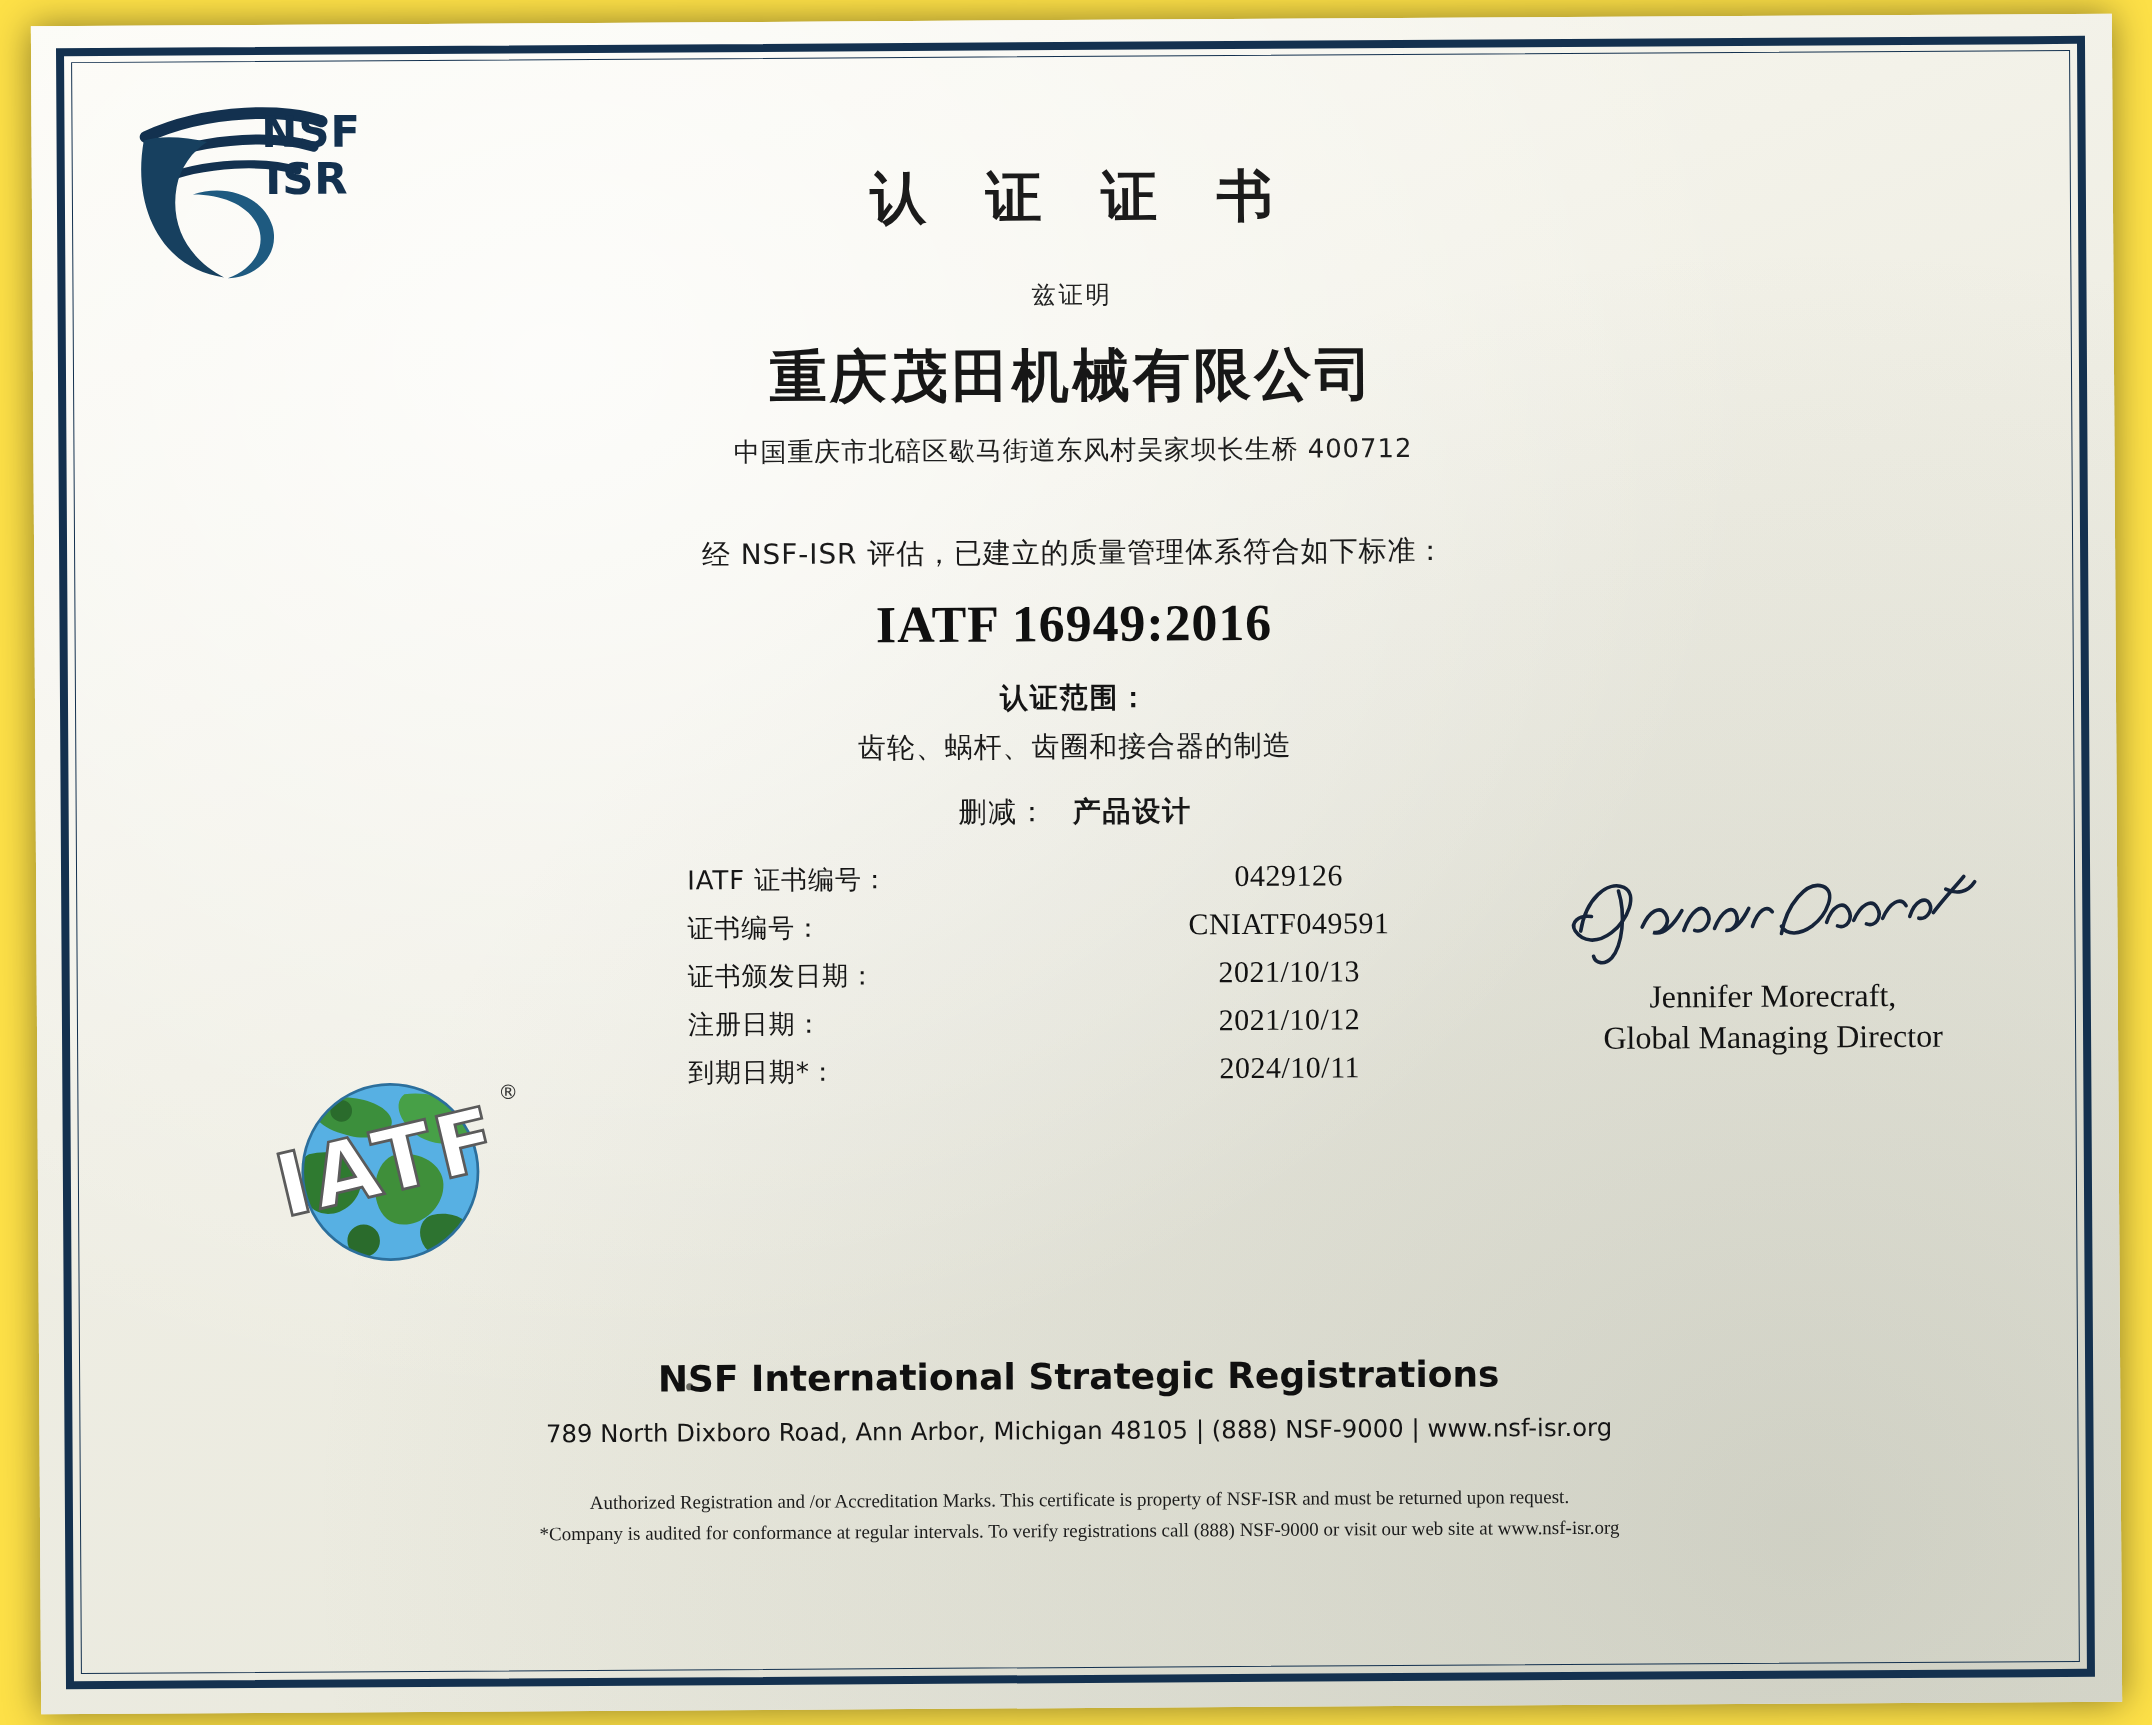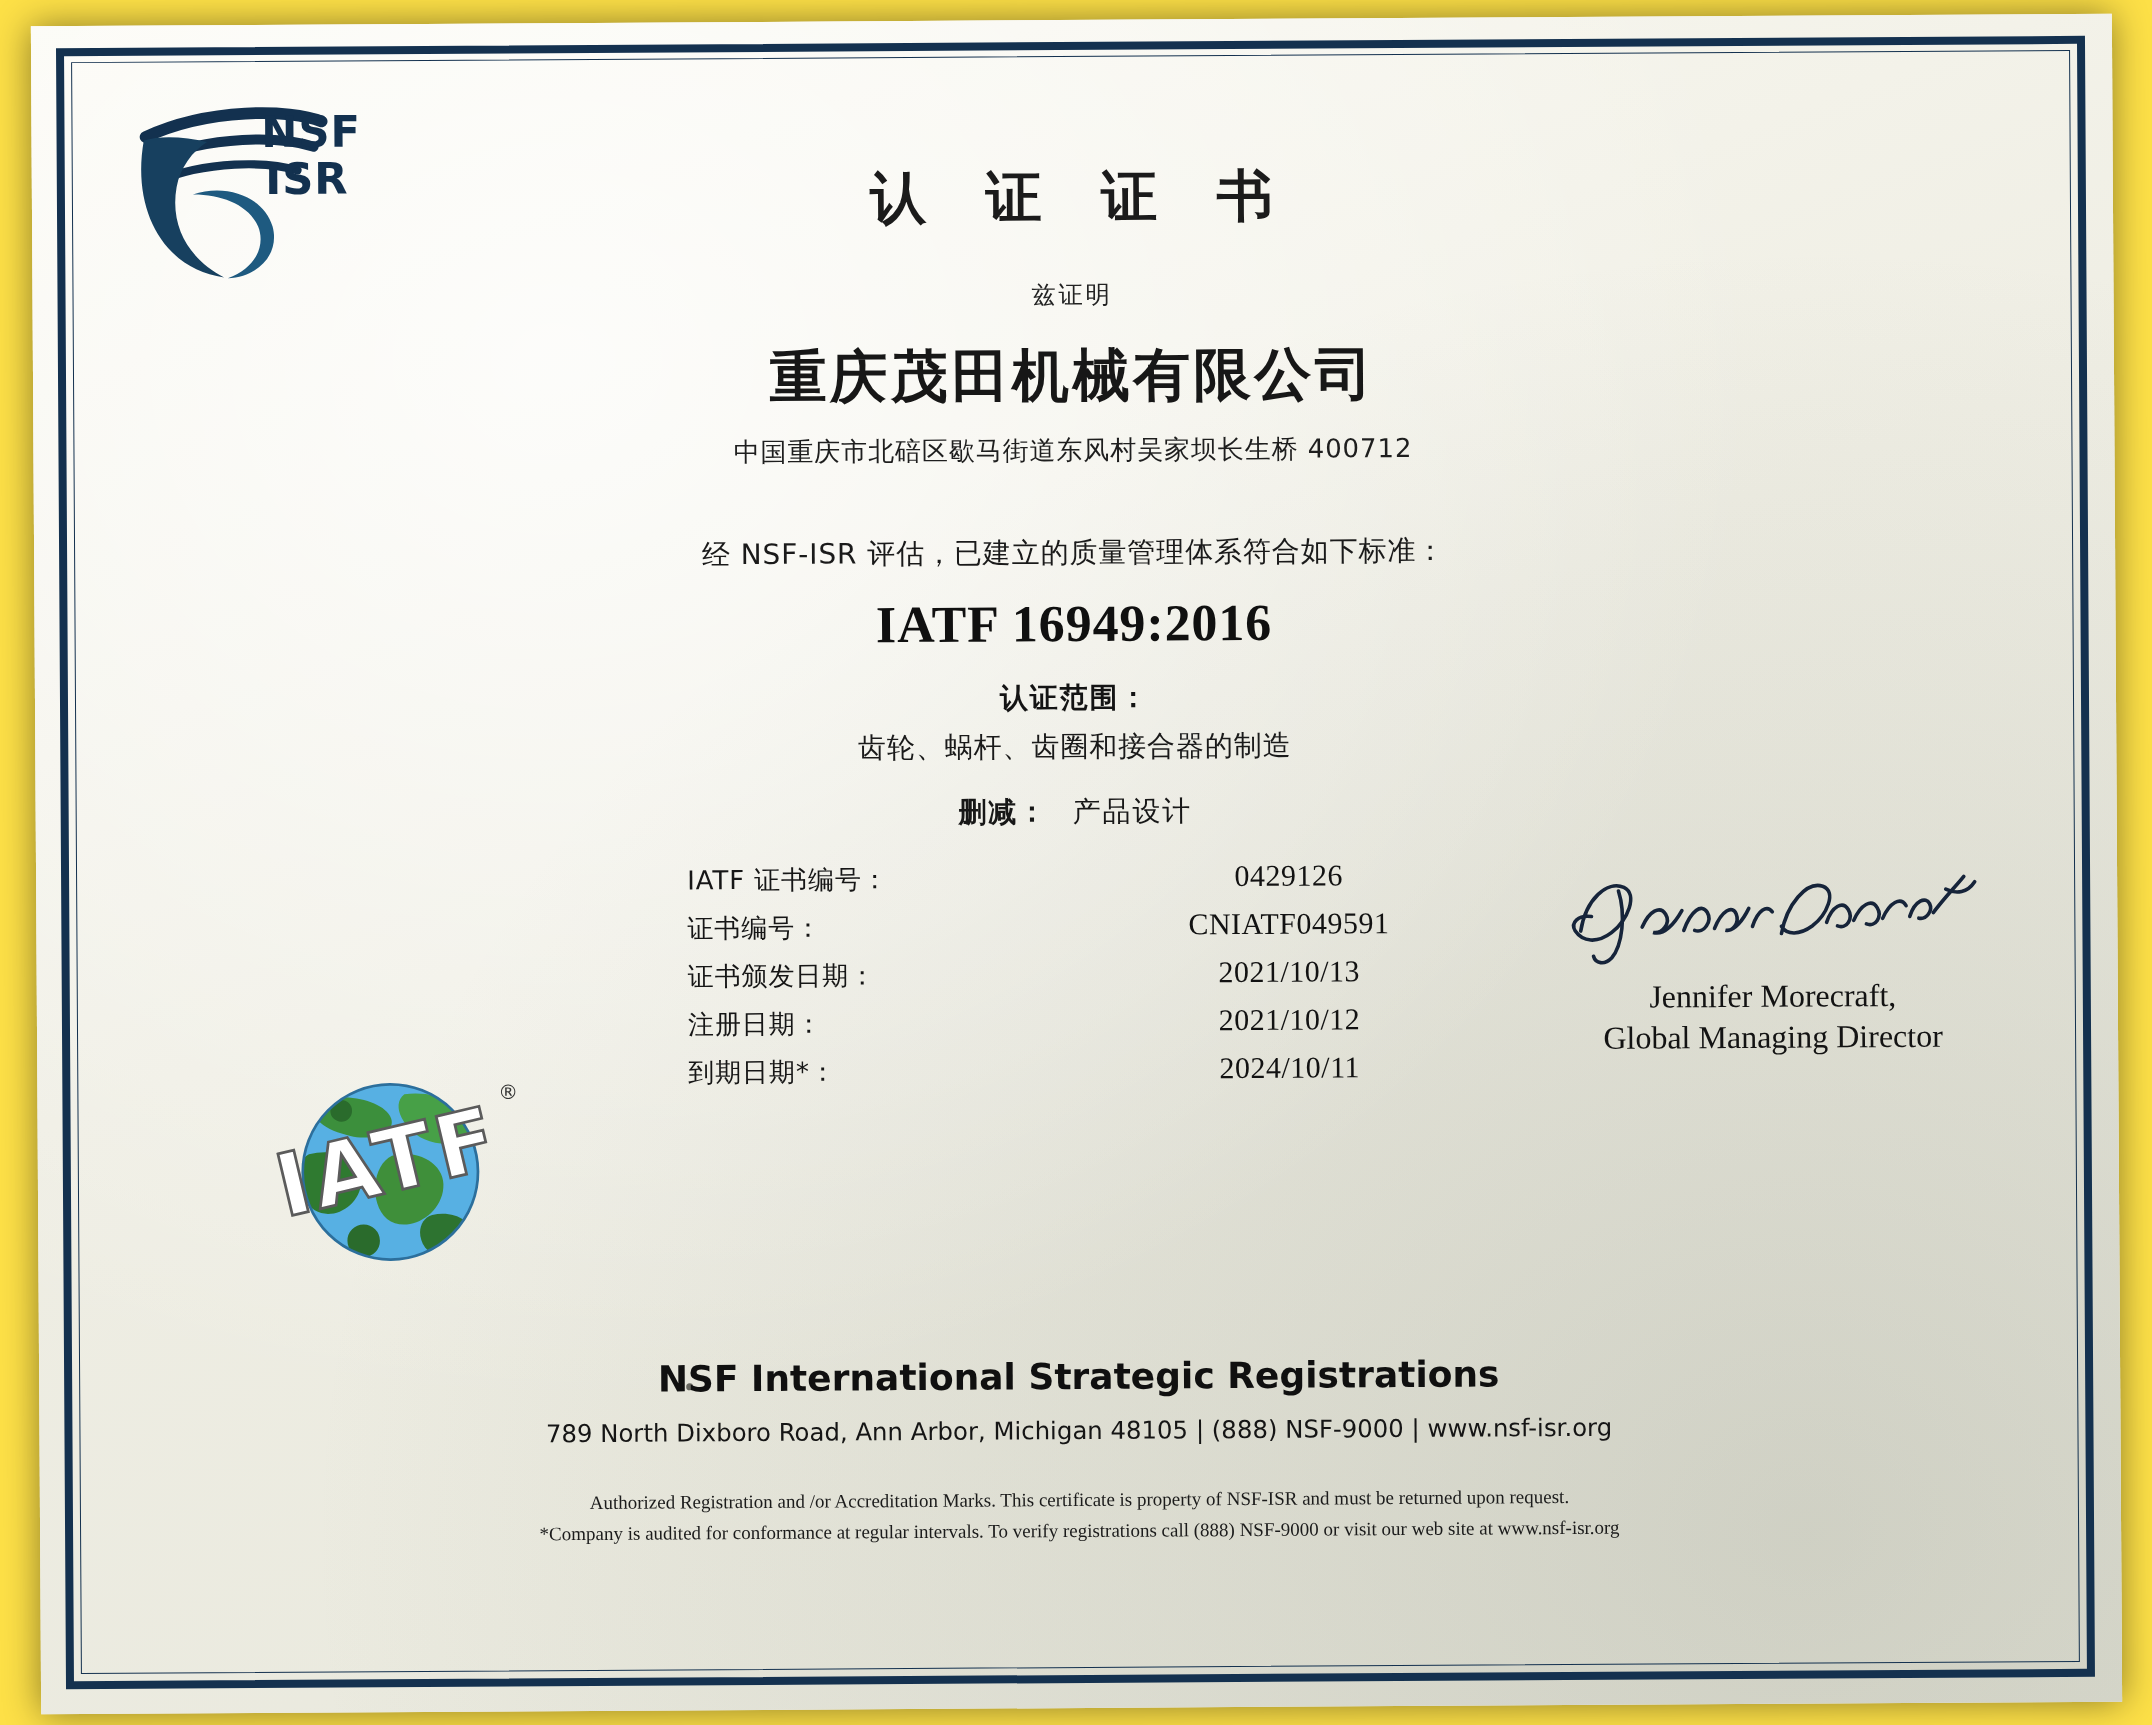--- a/index.html
+++ b/index.html
@@ -179,26 +179,27 @@
     position: absolute;
     left: 0;
     right: 0;
     top: 722px;
     text-align: center;
     font-family: "DejaVu Sans", sans-serif;
     font-size: 28px;
     color: #171717;
   }
   .exclusion .ex-label {
-    font-weight: 700;
+    font-weight: 400;
     letter-spacing: 1.8px;
   }
   .exclusion .ex-val {
     margin-left: 16px;
     letter-spacing: 1.8px;
+    font-weight: bold;
   }
 
   
   .details {
     position: absolute;
     left: 597px;
     top: 789px;
     width: 796px;
   }
   .details-row {

